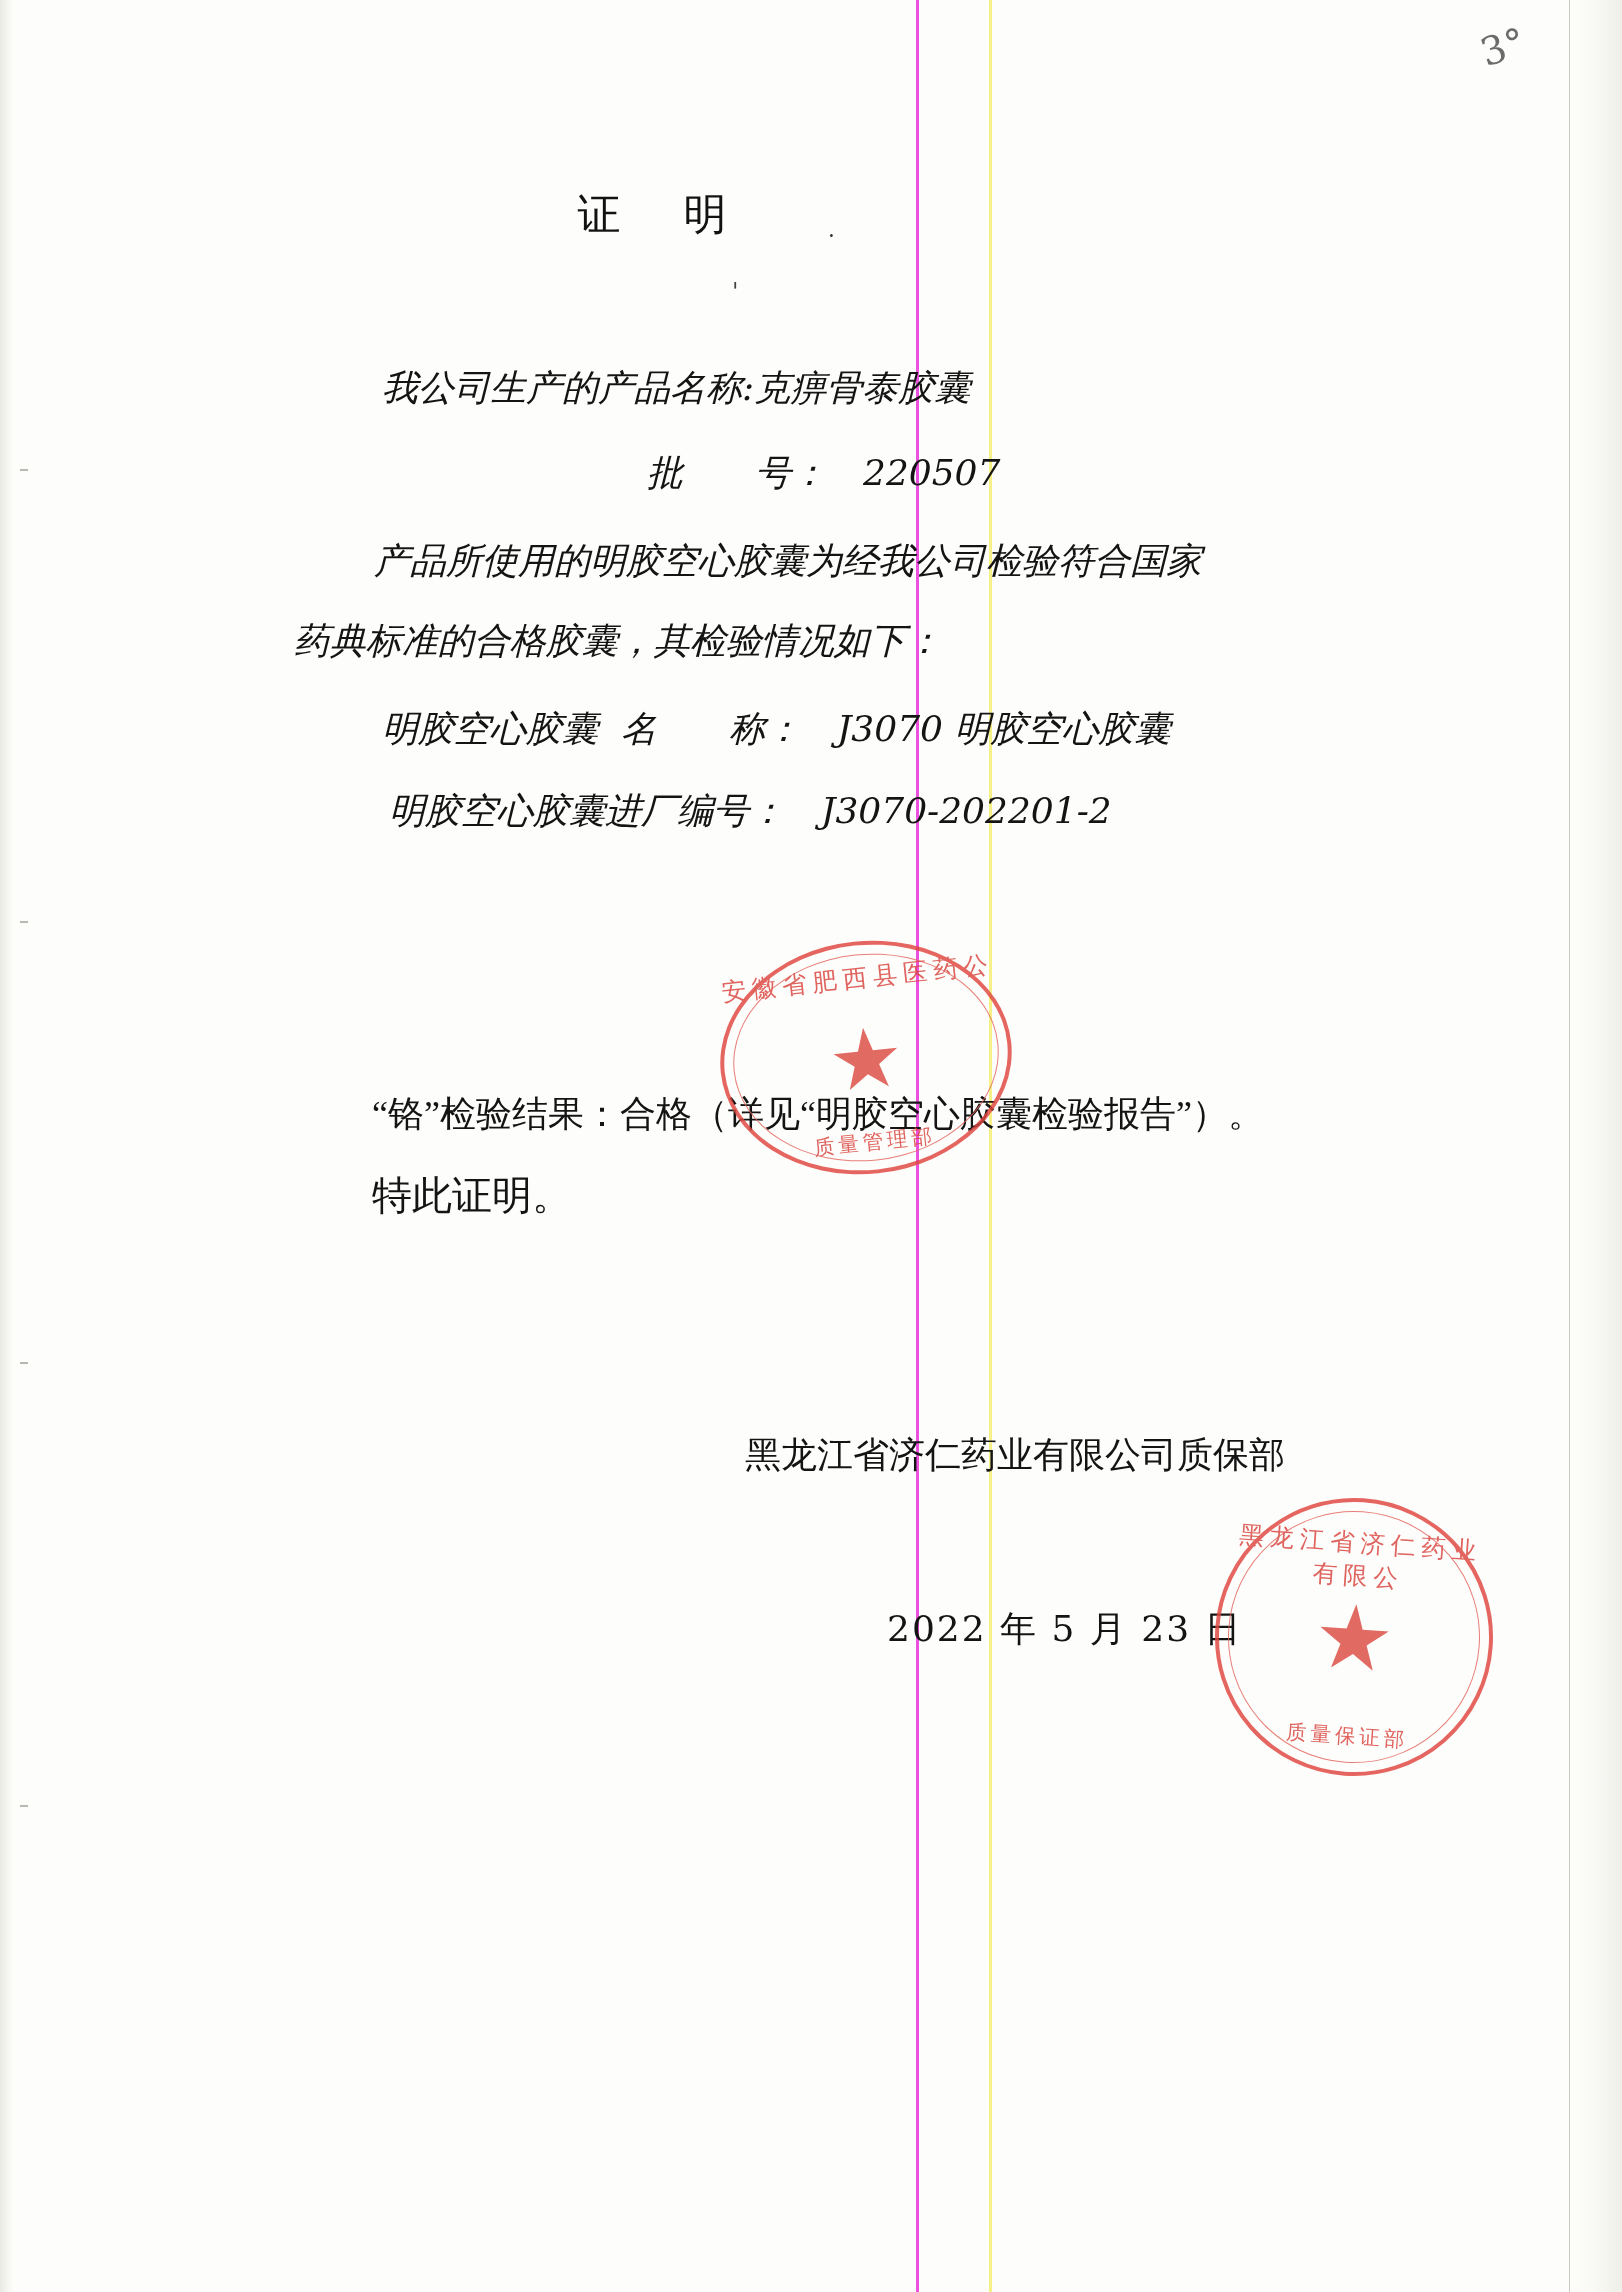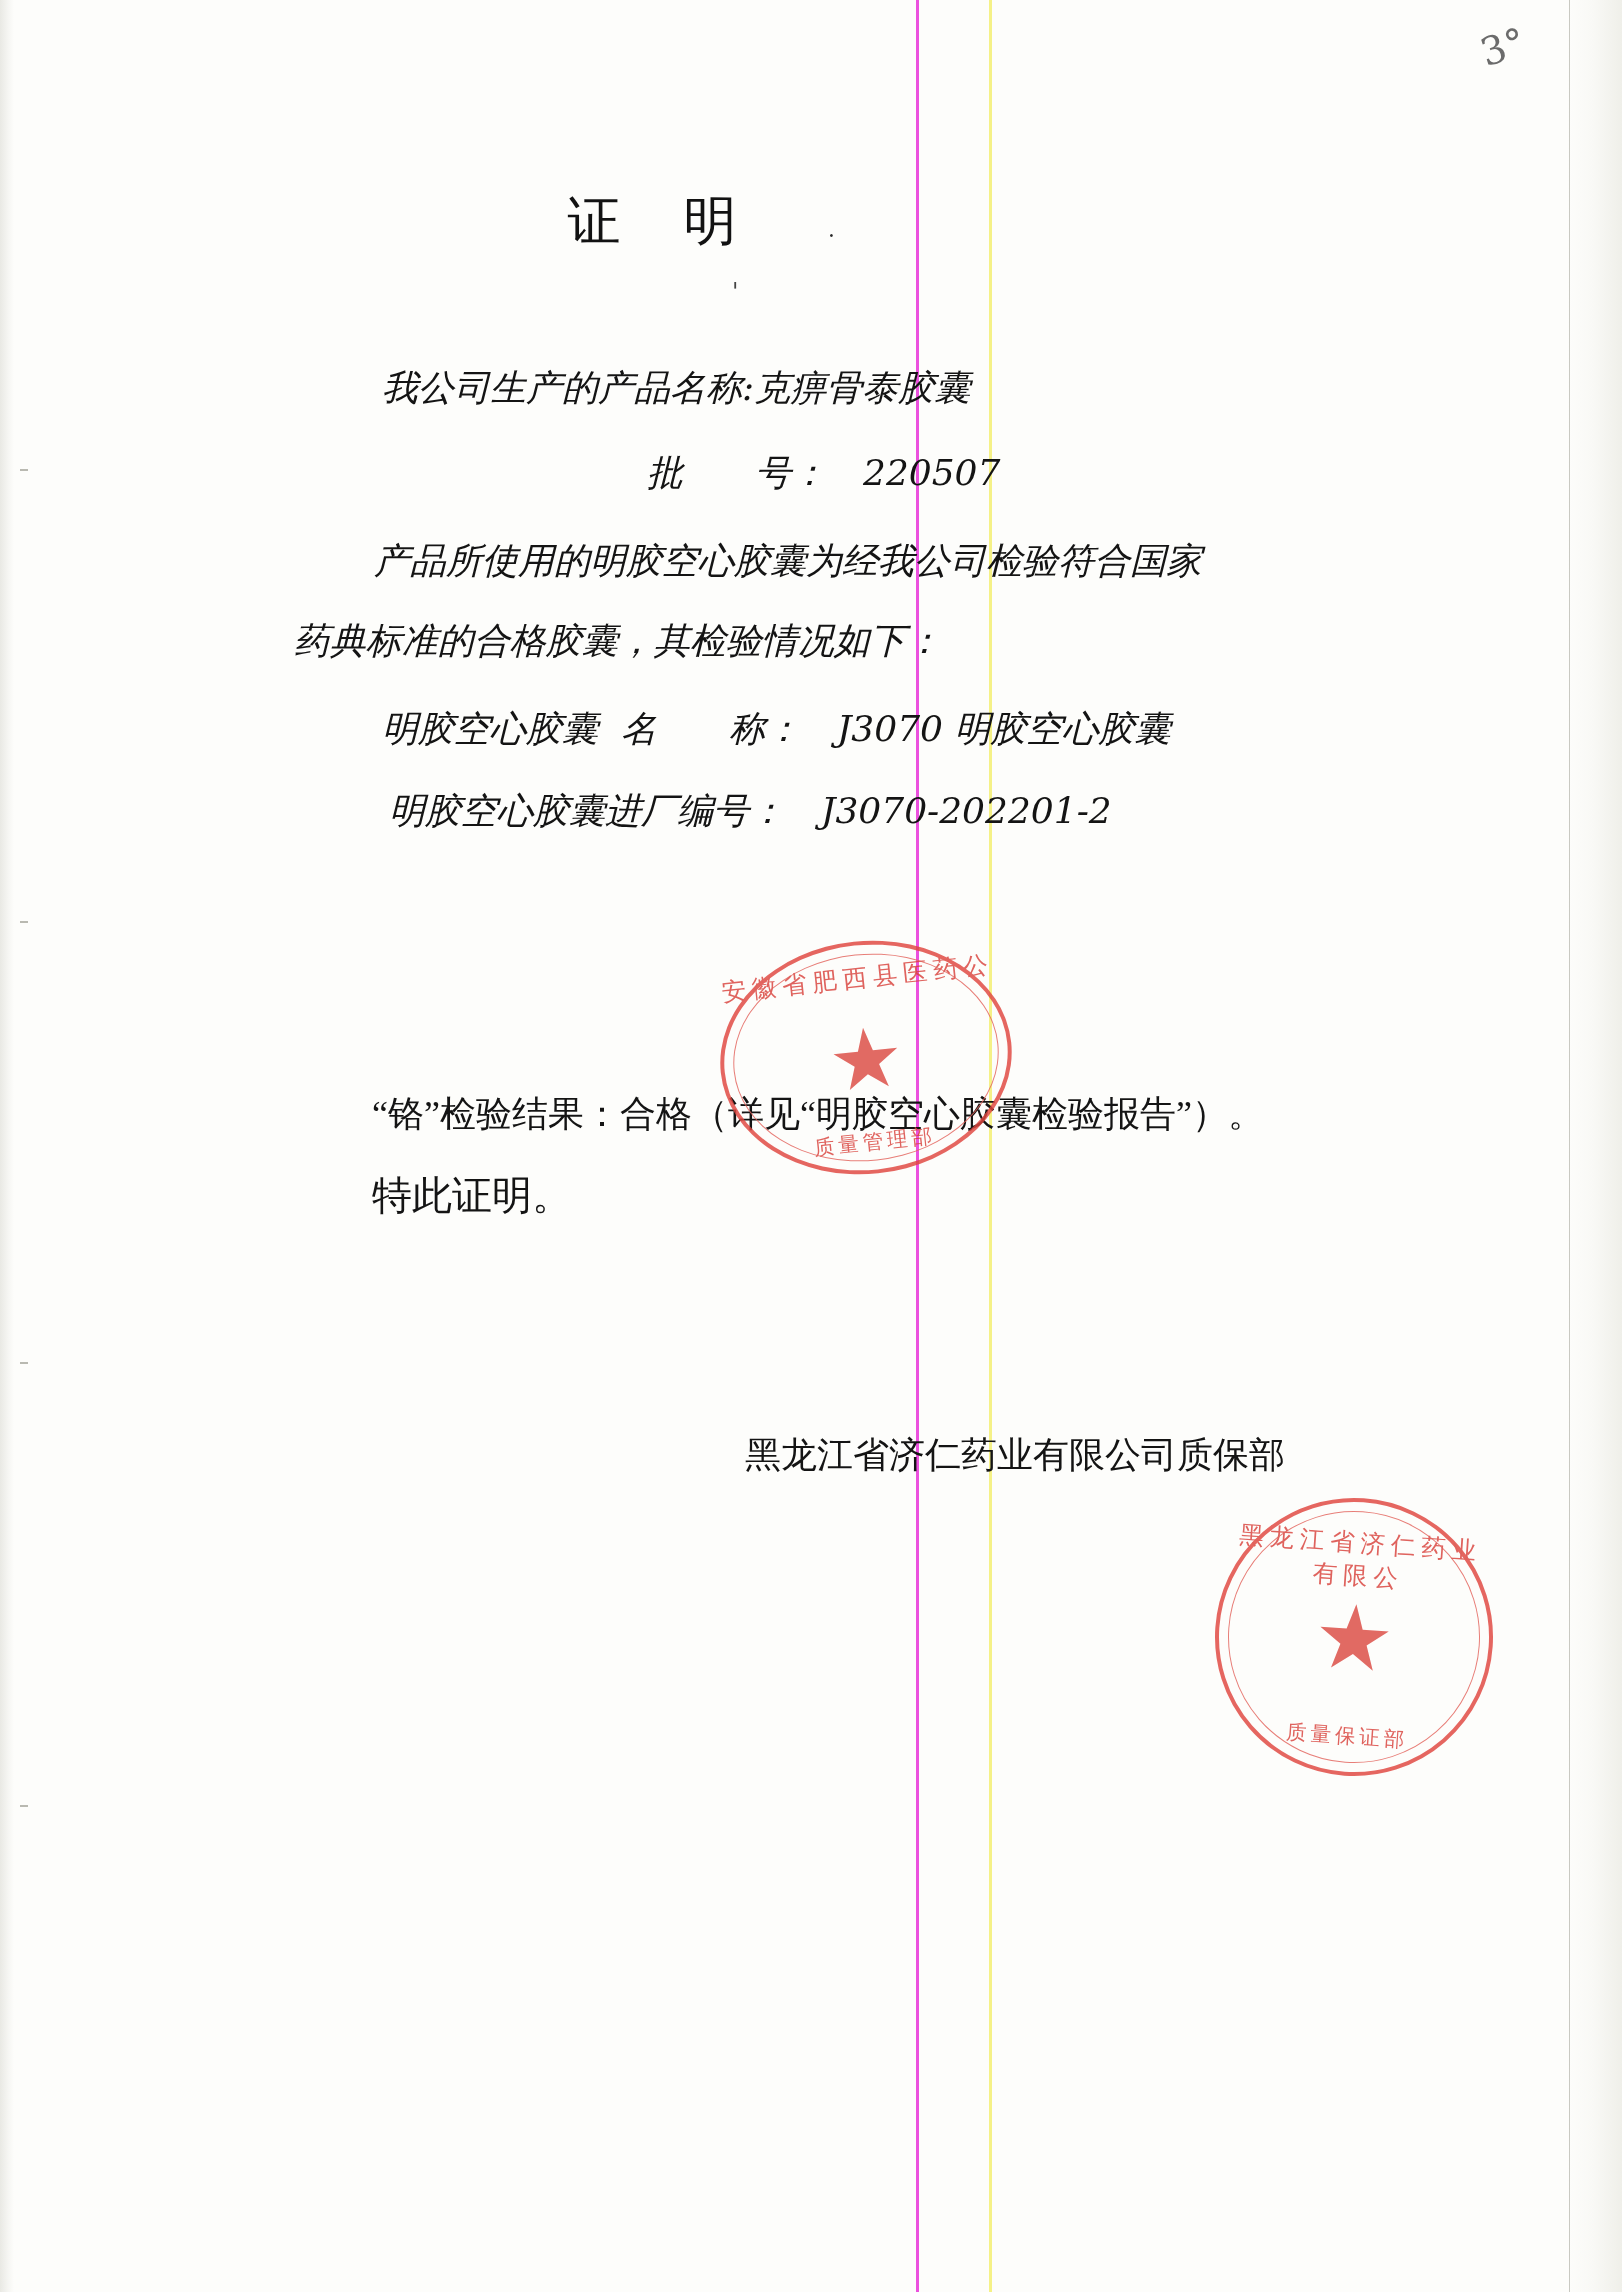--- a/index.html
+++ b/index.html
@@ -74,21 +74,21 @@
     opacity: 0.75;
   }
 
   
   .doc-title {
     position: absolute;
     left: 0;
     top: 186px;
     width: 1367px;
     text-align: center;
-    font-size: 53px;
+    font-size: 43px;
     letter-spacing: 63px;
     color: #121212;
     font-weight: 400;
     font-family: "DejaVu Serif", "Liberation Serif", serif;
   }
   .title-mark {
     position: absolute;
     left: 828px;
     top: 231px;
     width: 17.6px;
@@ -246,20 +246,21 @@
     <div class="line l2">批　　号：　220507</div>
     <div class="line l3">产品所使用的明胶空心胶囊为经我公司检验符合国家</div>
     <div class="line l4">药典标准的合格胶囊，其检验情况如下：</div>
     <div class="line l5">明胶空心胶囊  名　　称：　J3070 明胶空心胶囊</div>
     <div class="line l6">明胶空心胶囊进厂编号：　J3070-202201-2</div>
   </div>
 
   <div class="result-line">“铬”检验结果：合格（详见“明胶空心胶囊检验报告”）。</div>
   <div class="certify-line">特此证明。</div>
   <div class="signer-line">黑龙江省济仁药业有限公司质保部</div>
+  <div class="date-line">2022 年 5 月 23 日</div>
 
   <div class="stamp stamp-1">
     <div class="stamp-inner-ring"></div>
     <div class="stamp-arc-top">安徽省肥西县医药公</div>
     <div class="stamp-star">★</div>
     <div class="stamp-arc-bottom">质量管理部</div>
   </div>
 
   <div class="stamp stamp-2">
     <div class="stamp-inner-ring"></div>

